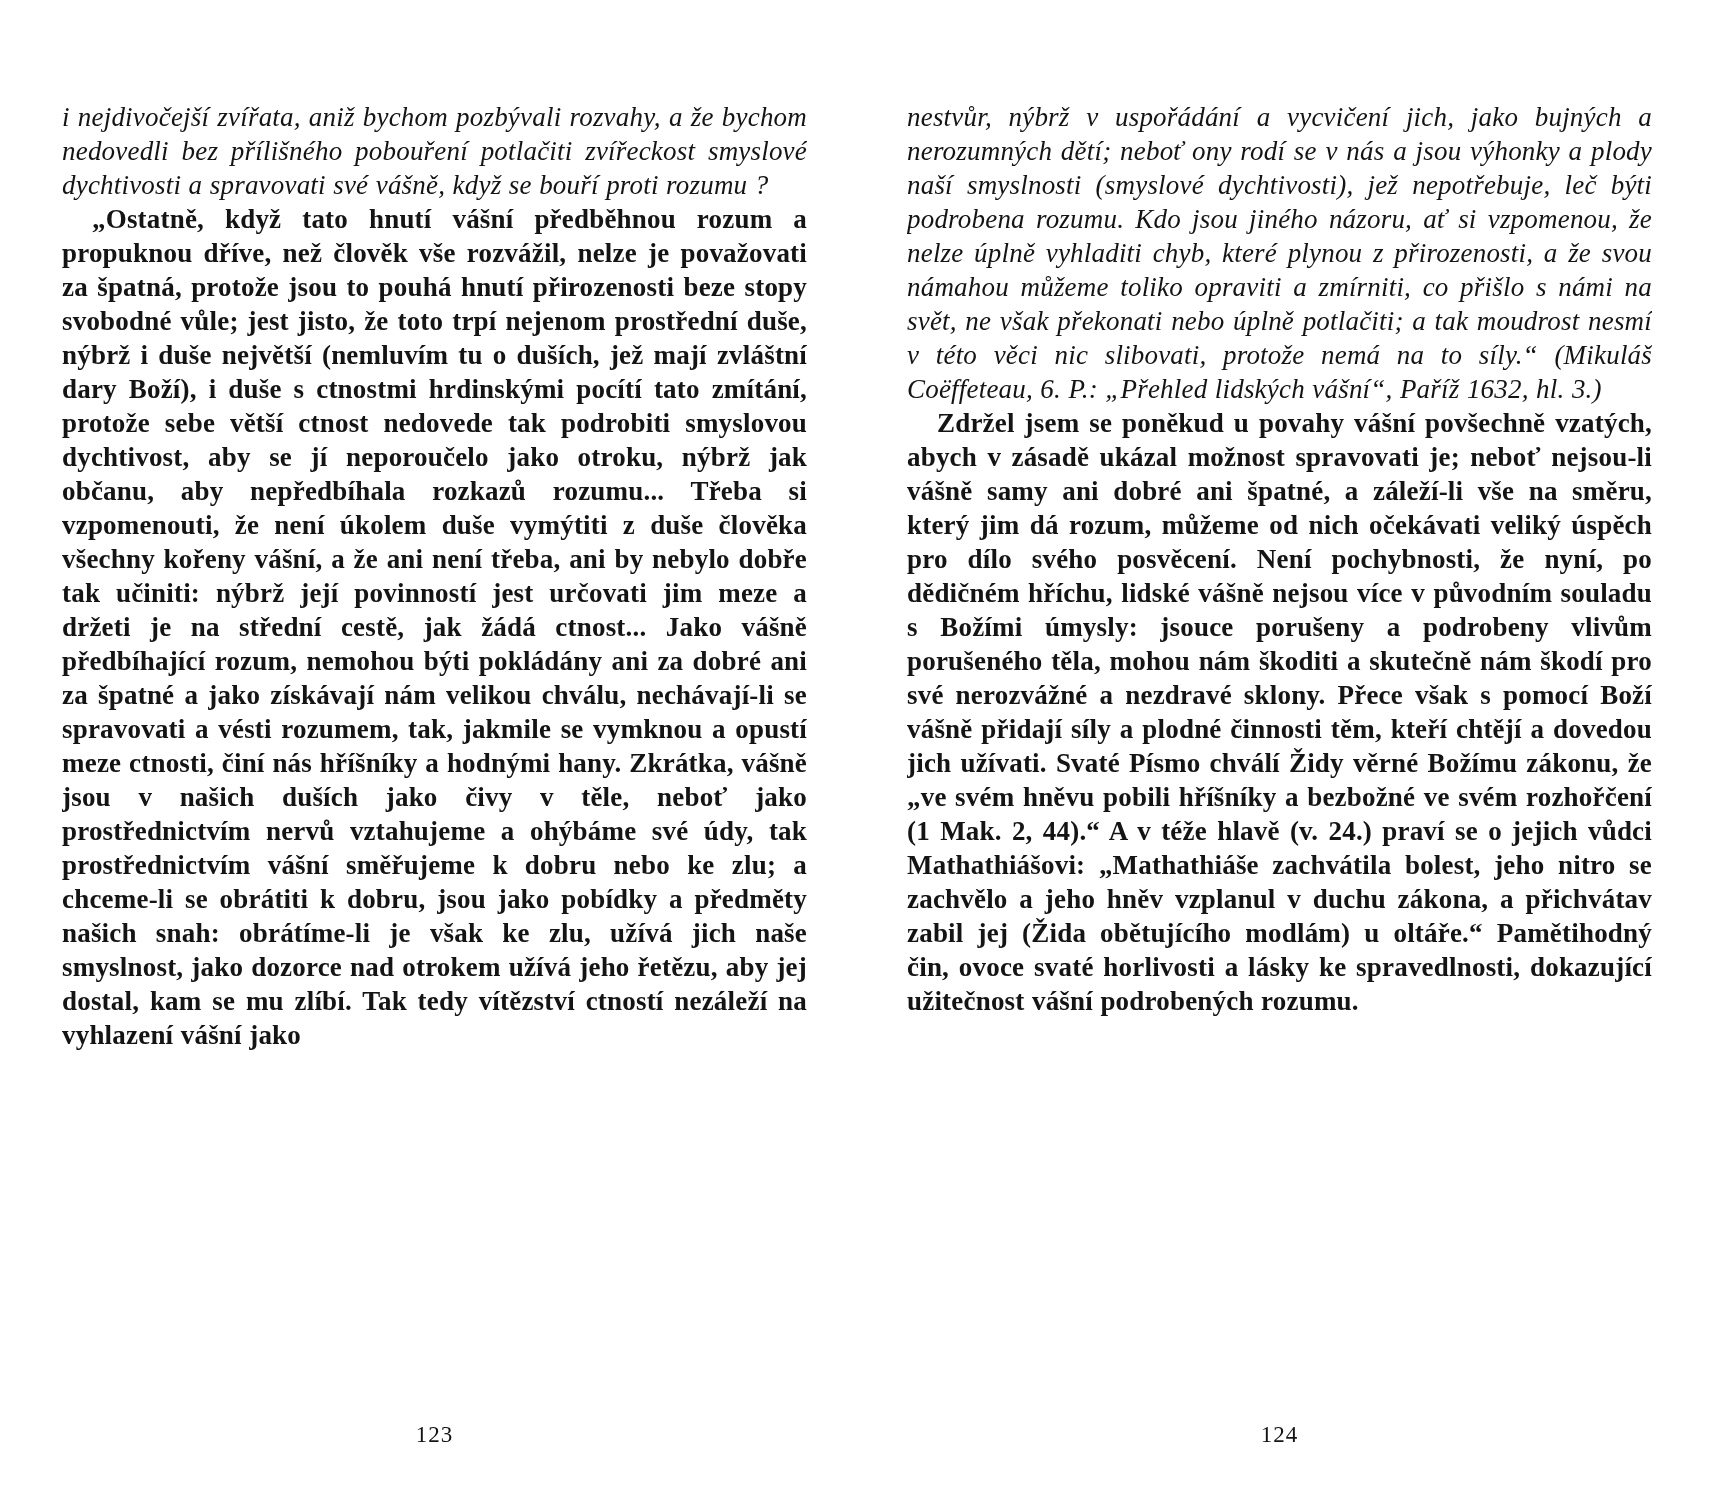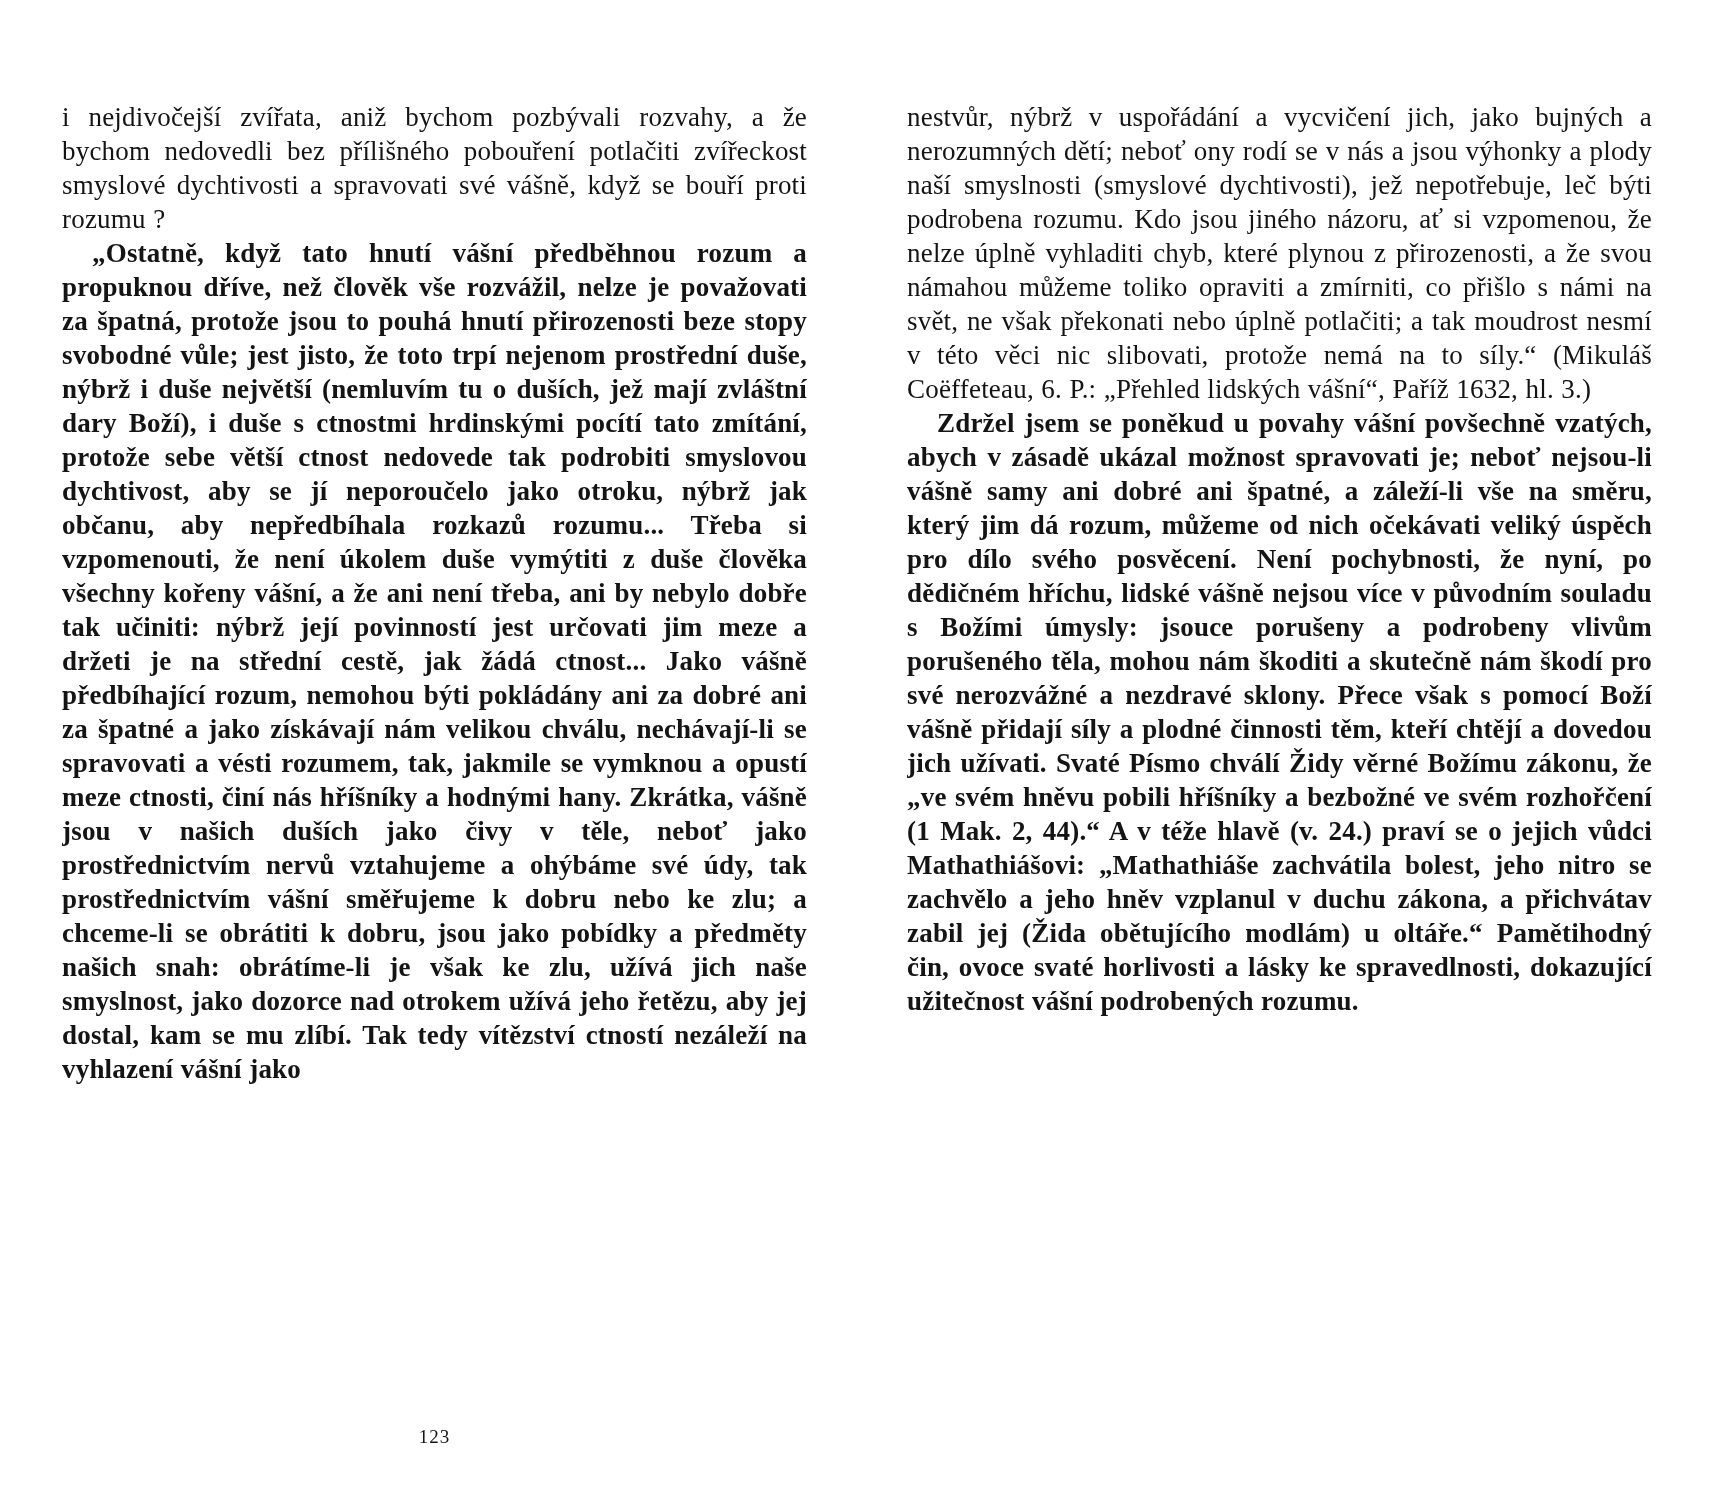--- a/index.html
+++ b/index.html
@@ -39,25 +39,26 @@
     text-align: justify;
     letter-spacing: 0.2px;
     word-spacing: 0.5px;
   }
   .para.indent {
     text-indent: 30px;
     font-weight: bold;
   }
   .para.no-indent {
     text-indent: 0;
+    font-style: italic;
   }
   .page-number {
     flex: 0 0 auto;
     text-align: center;
-    font-size: 19px;
+    font-size: 23px;
     margin-top: 14px;
     letter-spacing: 1px;
   }
 </style>
 </head>
 <body>
 
 <div class="spread">
 
   <div class="page">
@@ -66,15 +67,16 @@
       <p class="para indent">„Ostatně, když tato hnutí vášní předběhnou rozum a propuknou dříve, než člověk vše rozvážil, nelze je považovati za špatná, protože jsou to pouhá hnutí přirozenosti beze stopy svobodné vůle; jest jisto, že toto trpí nejenom prostřední duše, nýbrž i duše největší (nemluvím tu o duších, jež mají zvláštní dary Boží), i duše s ctnostmi hrdinskými pocítí tato zmítání, protože sebe větší ctnost nedovede tak podrobiti smyslovou dychtivost, aby se jí neporoučelo jako otroku, nýbrž jak občanu, aby nepředbíhala rozkazů rozumu... Třeba si vzpomenouti, že není úkolem duše vymýtiti z duše člověka všechny kořeny vášní, a že ani není třeba, ani by nebylo dobře tak učiniti: nýbrž její povinností jest určovati jim meze a držeti je na střední cestě, jak žádá ctnost... Jako vášně předbíhající rozum, nemohou býti pokládány ani za dobré ani za špatné a jako získávají nám velikou chválu, nechávají-li se spravovati a vésti rozumem, tak, jakmile se vymknou a opustí meze ctnosti, činí nás hříšníky a hodnými hany. Zkrátka, vášně jsou v našich duších jako čivy v těle, neboť jako prostřednictvím nervů vztahujeme a ohýbáme své údy, tak prostřednictvím vášní směřujeme k dobru nebo ke zlu; a chceme-li se obrátiti k dobru, jsou jako pobídky a předměty našich snah: obrátíme-li je však ke zlu, užívá jich naše smyslnost, jako dozorce nad otrokem užívá jeho řetězu, aby jej dostal, kam se mu zlíbí. Tak tedy vítězství ctností nezáleží na vyhlazení vášní jako</p>
     </div>
     <div class="page-number">123</div>
   </div>
 
   <div class="page">
     <div class="page-body">
       <p class="para no-indent">nestvůr, nýbrž v uspořádání a vycvičení jich, jako bujných a nerozumných dětí; neboť ony rodí se v nás a jsou výhonky a plody naší smyslnosti (smyslové dychtivosti), jež nepotřebuje, leč býti podrobena rozumu. Kdo jsou jiného názoru, ať si vzpomenou, že nelze úplně vyhladiti chyb, které plynou z přirozenosti, a že svou námahou můžeme toliko opraviti a zmírniti, co přišlo s námi na svět, ne však překonati nebo úplně potlačiti; a tak moudrost nesmí v této věci nic slibovati, protože nemá na to síly.“ (Mikuláš Coëffeteau, 6. P.: „Přehled lidských vášní“, Paříž 1632, hl. 3.)</p>
       <p class="para indent">Zdržel jsem se poněkud u povahy vášní povšechně vzatých, abych v zásadě ukázal možnost spravovati je; neboť nejsou-li vášně samy ani dobré ani špatné, a záleží-li vše na směru, který jim dá rozum, můžeme od nich očekávati veliký úspěch pro dílo svého posvěcení. Není pochybnosti, že nyní, po dědičném hříchu, lidské vášně nejsou více v původním souladu s Božími úmysly: jsouce porušeny a podrobeny vlivům porušeného těla, mohou nám škoditi a skutečně nám škodí pro své nerozvážné a nezdravé sklony. Přece však s pomocí Boží vášně přidají síly a plodné činnosti těm, kteří chtějí a dovedou jich užívati. Svaté Písmo chválí Židy věrné Božímu zákonu, že „ve svém hněvu pobili hříšníky a bezbožné ve svém rozhořčení (1 Mak. 2, 44).“ A v téže hlavě (v. 24.) praví se o jejich vůdci Mathathiášovi: „Mathathiáše zachvátila bolest, jeho nitro se zachvělo a jeho hněv vzplanul v duchu zákona, a přichvátav zabil jej (Žida obětujícího modlám) u oltáře.“ Pamětihodný čin, ovoce svaté horlivosti a lásky ke spravedlnosti, dokazující užitečnost vášní podrobených rozumu.</p>
     </div>
+    <div class="page-number">124</div>
   </div>
 
 </div>
 
 </body></html>

